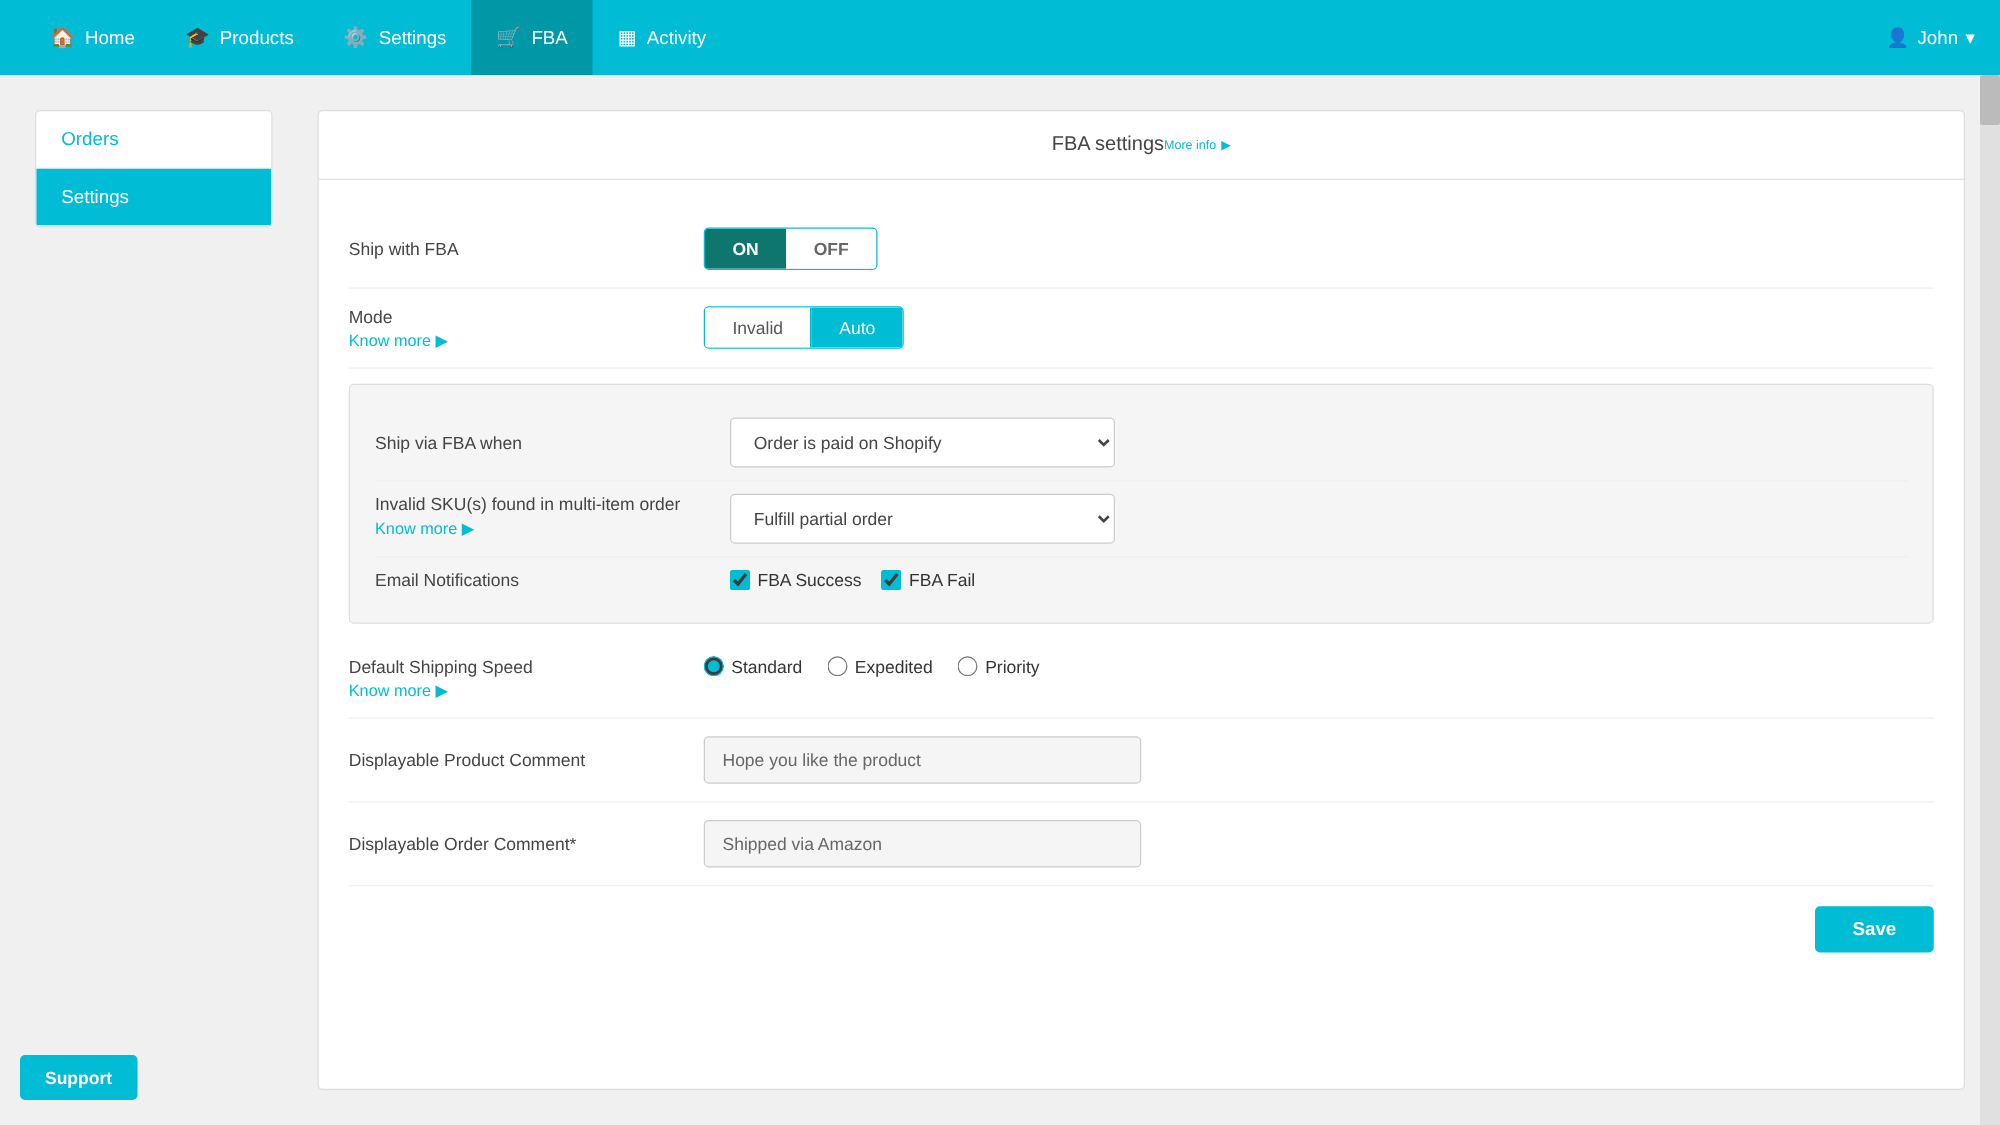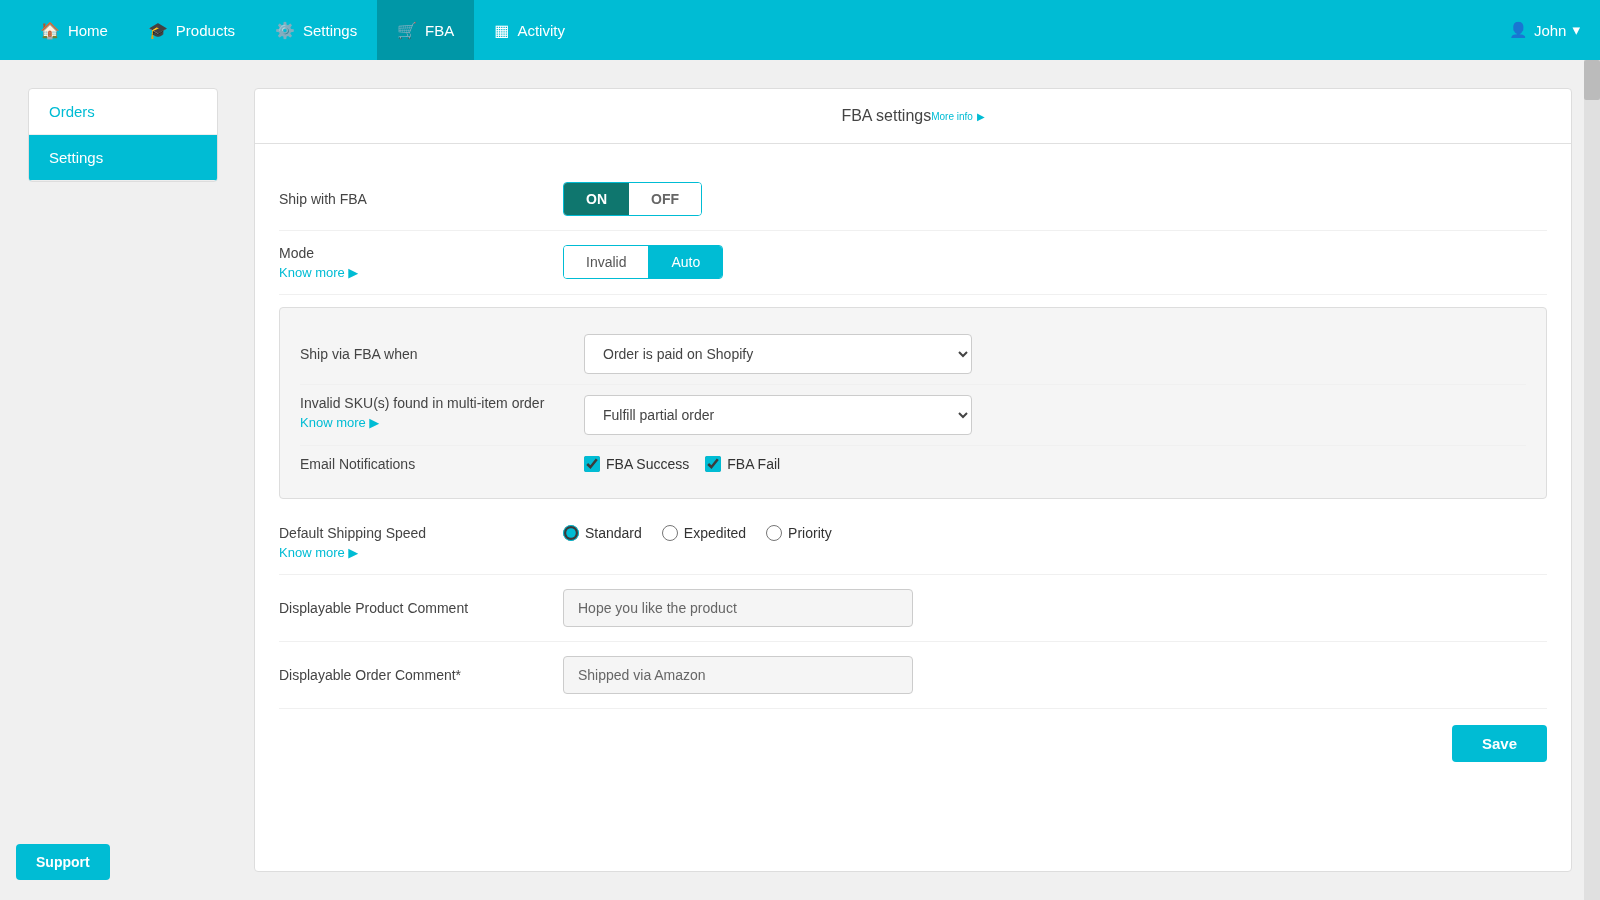--- a/index.html
+++ b/index.html
@@ -91,21 +91,21 @@
 
     
     .gray-box {
       background: #f5f5f5; border: 1px solid #ddd; border-radius: 4px;
       padding: 16px 20px; margin: 12px 0;
     }
     .gray-box .setting-row { padding: 10px 0; }
 
     
     select {
-      width: 388px; padding: 10px 14px; border: 1px solid #ccc; border-radius: 4px;
+      width: 308px; padding: 10px 14px; border: 1px solid #ccc; border-radius: 4px;
       font-size: 14px; background: white; color: #444; cursor: pointer;
       appearance: auto;
     }
 
     
     .checkbox-group { display: flex; align-items: center; gap: 16px; }
     .checkbox-label { display: flex; align-items: center; gap: 6px; font-size: 14px; cursor: pointer; }
     .checkbox-label input[type="checkbox"] { width: 16px; height: 16px; accent-color: #00bcd4; cursor: pointer; }
 
     

